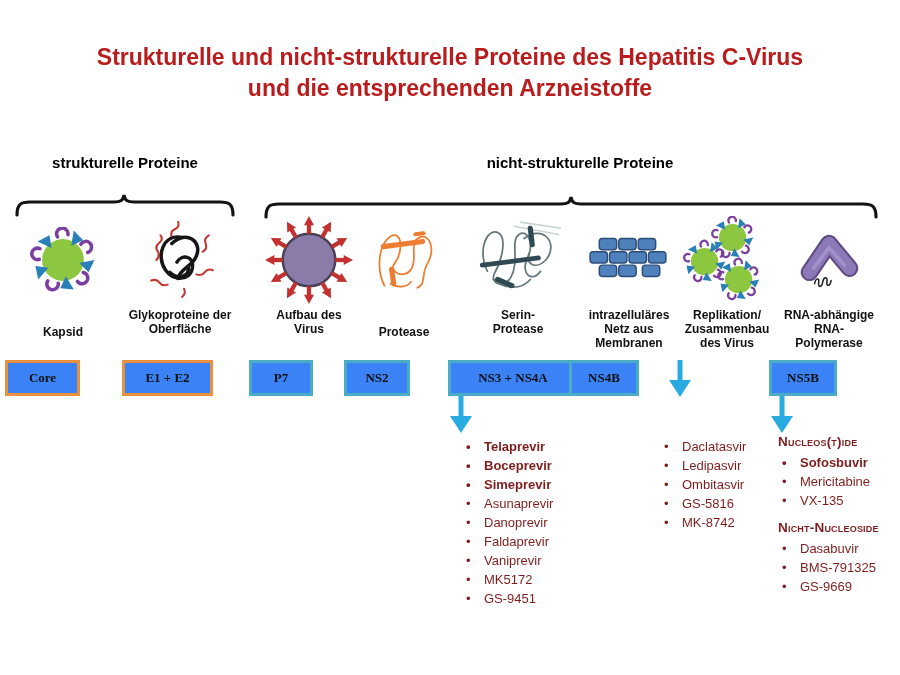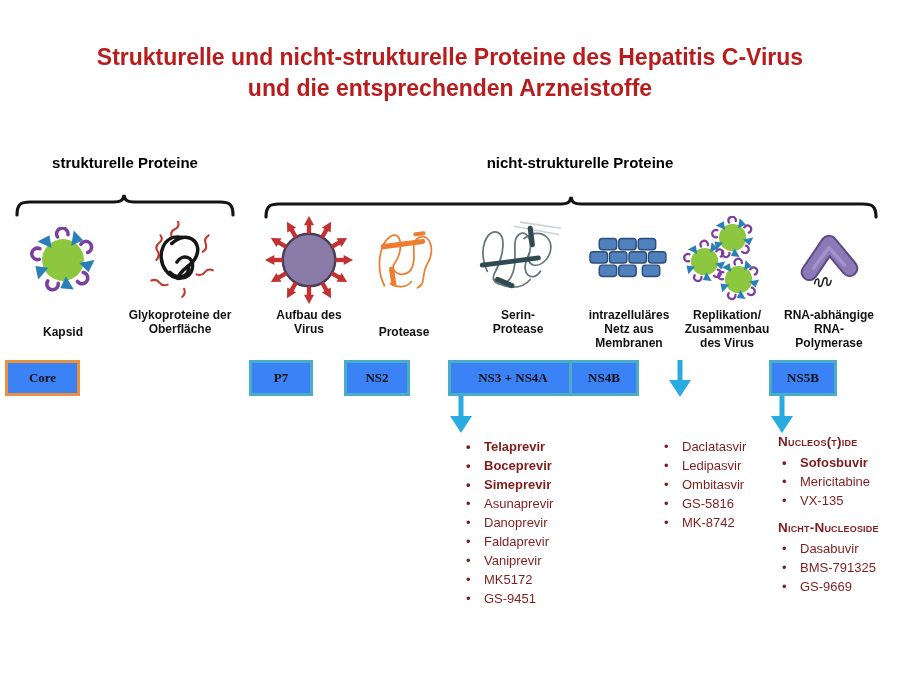--- a/index.html
+++ b/index.html
@@ -110,20 +110,21 @@
         </g>
         <g stroke="#161616" stroke-width="3.4" fill="none" stroke-linecap="round">
           <path d="M38,16 C20,12 12,34 22,48 C30,59 46,58 48,46 C50,34 38,32 33,40"></path>
           <path d="M28,22 C42,8 58,20 52,34 C48,45 36,46 34,56"></path>
           <path d="M26,50 C34,58 46,54 44,44"></path>
         </g>
       </svg>
     </div>
     <div class="label-zone">Glykoproteine der
 Oberfläche</div>
+    <div class="gene-box orange" style="width:85px;">E1 + E2</div>
   </div>
 
   <div class="col" style="left:249px;width:120px;">
     <div class="icon-zone">
       <svg width="90" height="90" viewBox="0 0 96 96">
         <circle cx="48" cy="48" r="28" fill="#8A7BA8" stroke="#474055" stroke-width="2.6"></circle>
         <use href="#ray"></use>
         <use href="#ray" transform="rotate(30 48 48)"></use>
         <use href="#ray" transform="rotate(60 48 48)"></use>
         <use href="#ray" transform="rotate(90 48 48)"></use>

